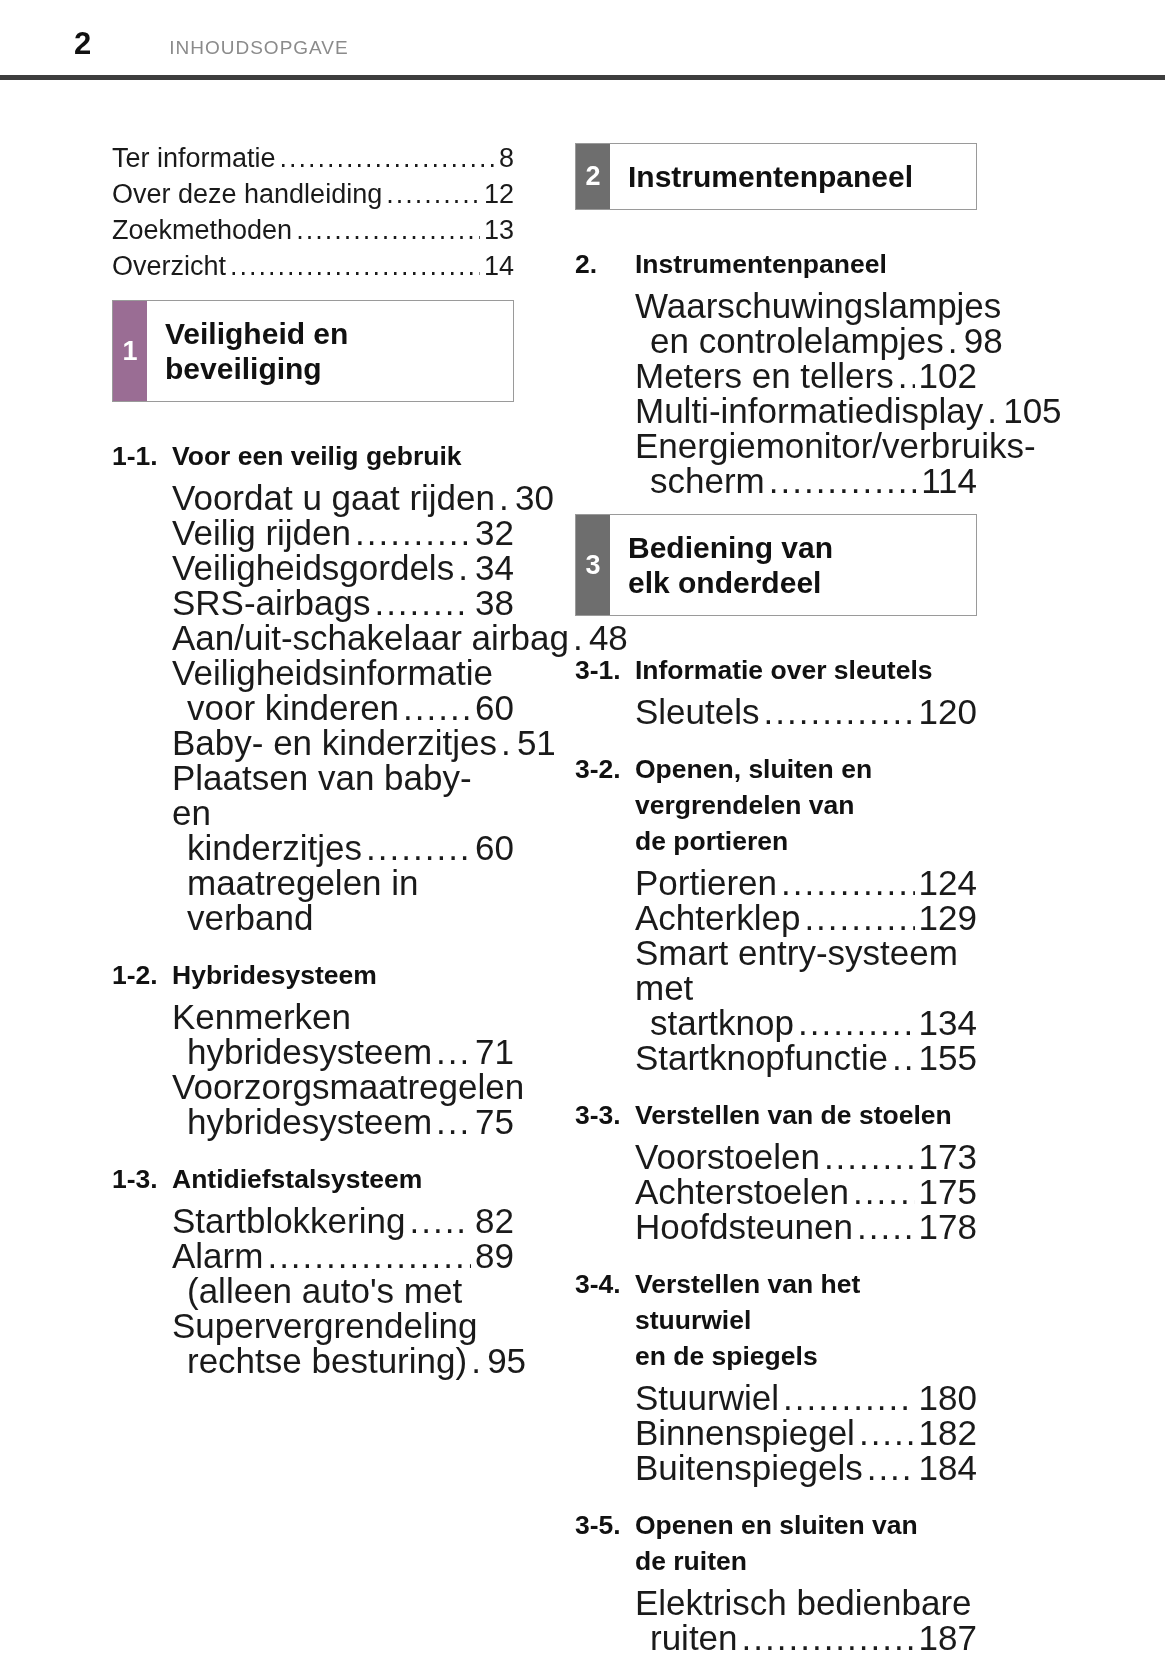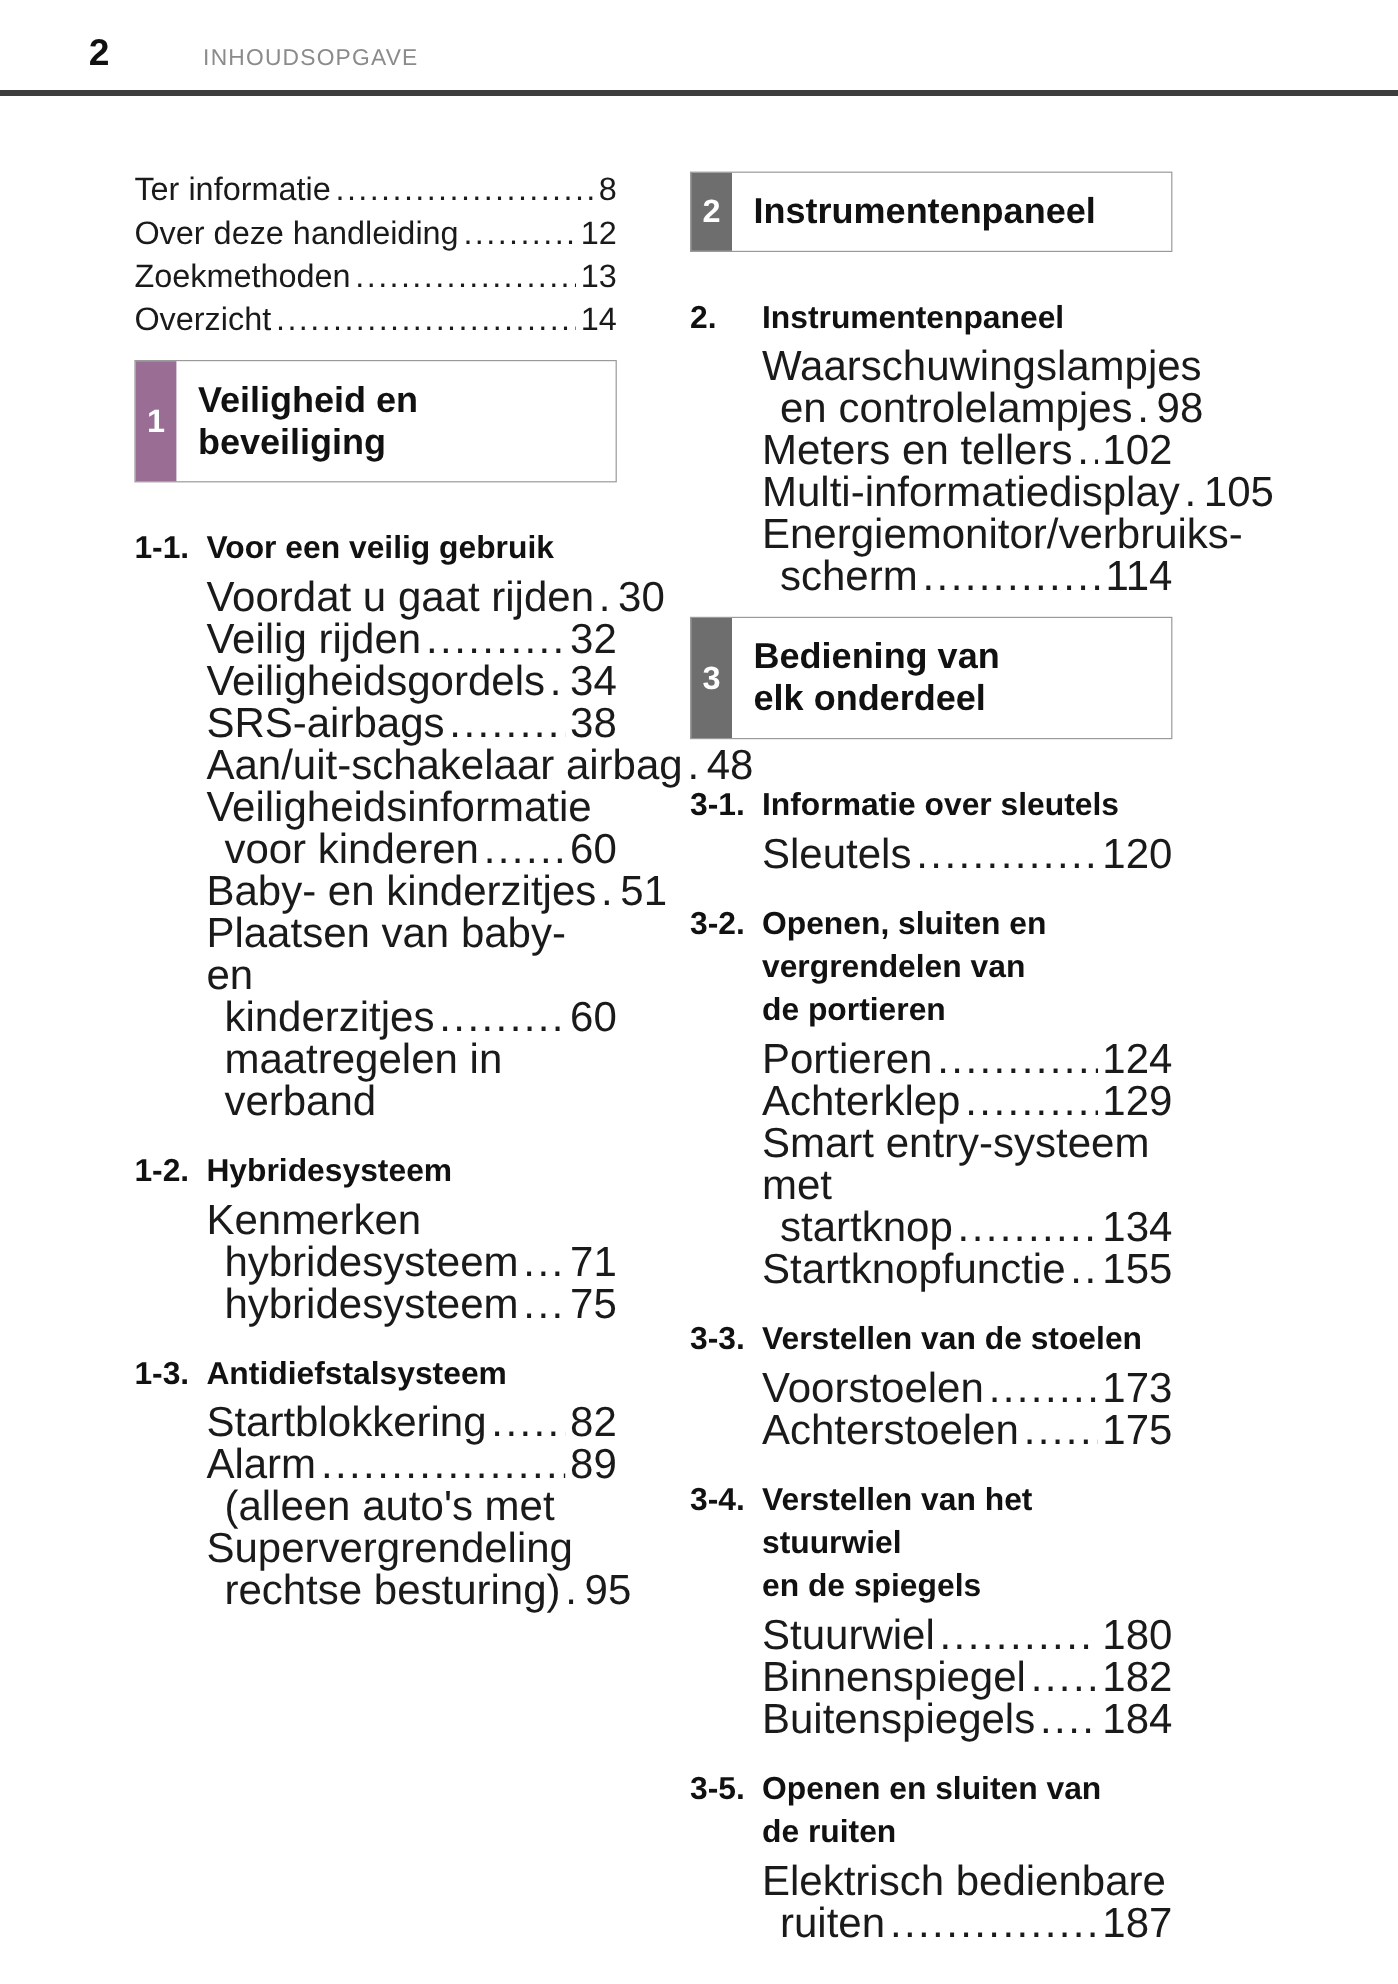--- a/index.html
+++ b/index.html
@@ -192,20 +192,21 @@
       <div class="chapter-entries">
         <div class="entry">
           <div class="entry-line">Kenmerken</div>
           <div class="entry-last cont">
             <span class="txt">hybridesysteem</span>
             <span class="leader"></span>
             <span class="pagenum">71</span>
           </div>
         </div>
         <div class="entry">
+          <div class="entry-line">Voorzorgsmaatregelen</div>
           <div class="entry-last cont">
             <span class="txt">hybridesysteem</span>
             <span class="leader"></span>
             <span class="pagenum">75</span>
           </div>
         </div>
       </div>
     </div>
     <div class="chapter">
       <div class="chapter-head">
@@ -368,20 +369,27 @@
             <span class="pagenum">173</span>
           </div>
         </div>
         <div class="entry">
           <div class="entry-last">
             <span class="txt">Achterstoelen</span>
             <span class="leader"></span>
             <span class="pagenum">175</span>
           </div>
         </div>
+        <div class="entry">
+          <div class="entry-last">
+            <span class="txt">Hoofdsteunen</span>
+            <span class="leader"></span>
+            <span class="pagenum">178</span>
+          </div>
+        </div>
       </div>
     </div>
     <div class="chapter">
       <div class="chapter-head">
         <span class="chapter-num">3-4.</span>
         <div class="chapter-title">
           <div>Verstellen van het stuurwiel</div>
           <div>en de spiegels</div>
         </div>
       </div>

